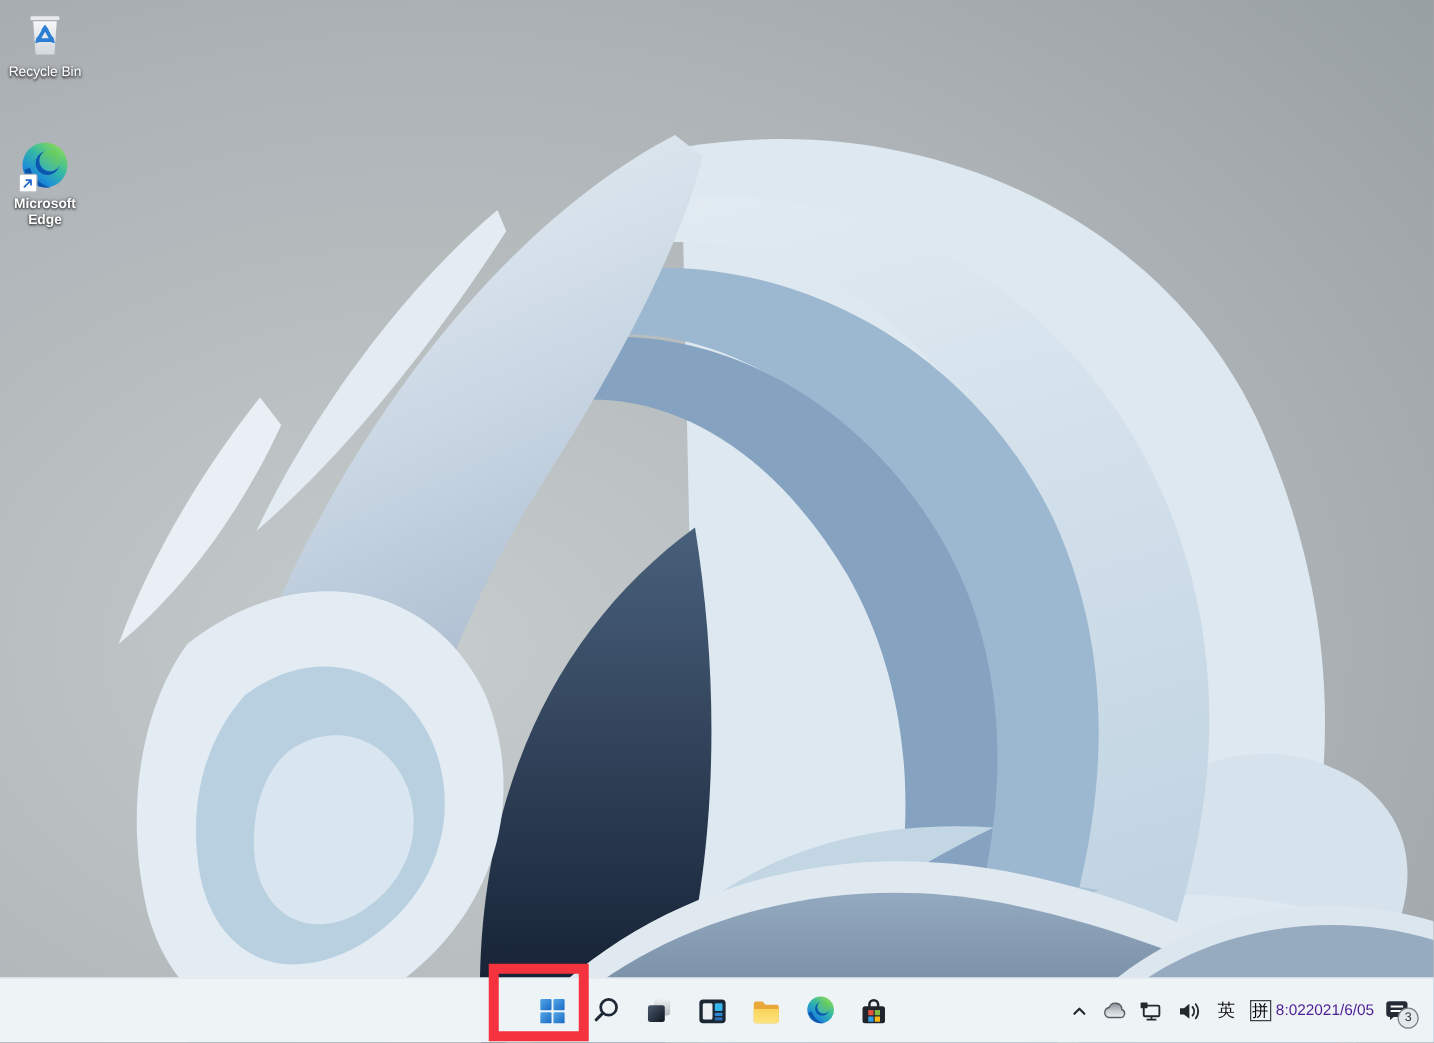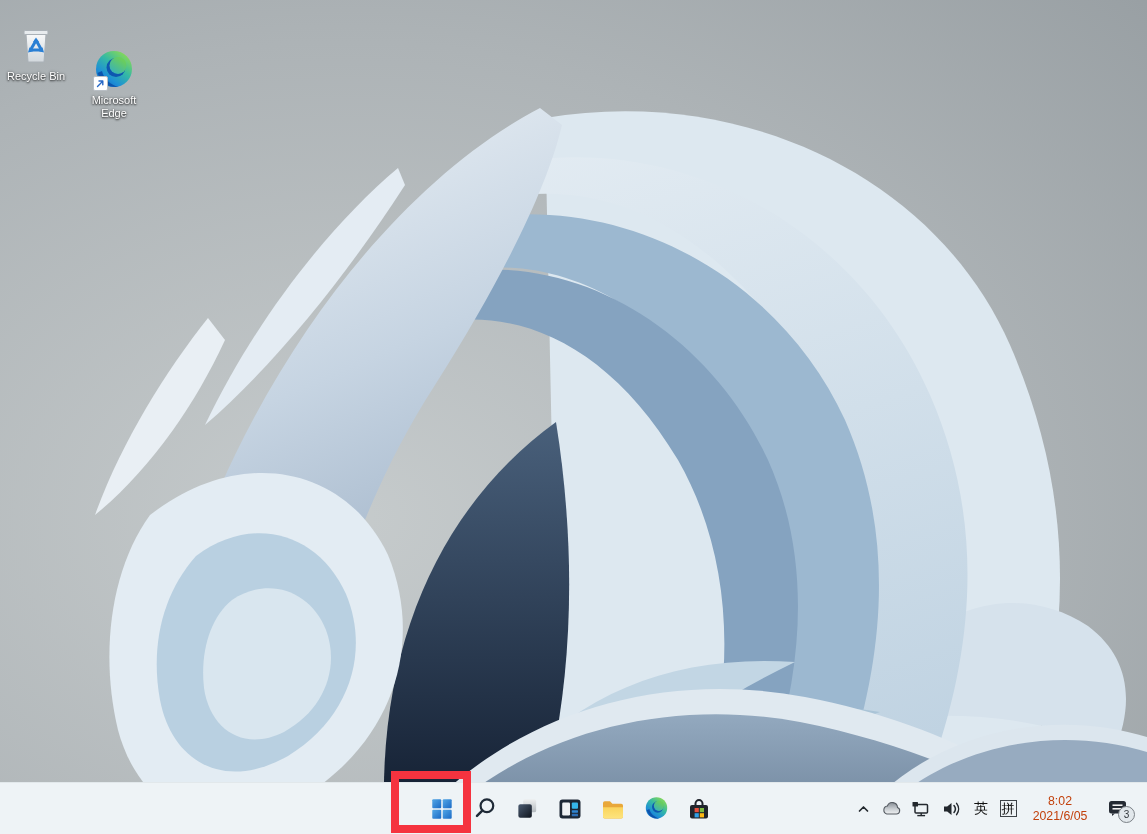--- a/index.html
+++ b/index.html
@@ -5,21 +5,21 @@
   html,body{margin:0;padding:0;}
   body{
     width:1147px;height:834px;overflow:hidden;position:relative;
     font-family:"Liberation Sans",sans-serif;
     background:#a4aaad;
   }
   .wallpaper{position:absolute;inset:0;z-index:0;}
   .wallpaper svg{display:block;}
 
   
-  .desktop-icons{position:absolute;top:24px;left:2px;z-index:5;display:flex;gap:10px;}
+  .desktop-icons{position:absolute;top:6px;left:2px;z-index:5;display:flex;flex-direction:column;gap:22px;}
   .desktop-icon{width:68px;display:flex;flex-direction:column;align-items:center;cursor:default;}
   .desktop-icon .glyph{width:44px;height:44px;display:flex;align-items:center;justify-content:center;position:relative;}
   .icon-label{
     margin-top:2px;color:#fff;font-size:11px;line-height:13px;text-align:center;
     text-shadow:0 1px 2px rgba(0,0,0,.8),0 0 3px rgba(0,0,0,.45);
     max-width:64px;word-wrap:break-word;
   }
   .shortcut-overlay{
     position:absolute;left:1px;bottom:1px;width:13px;height:13px;background:#fff;
     border:1px solid #b9bfc5;border-radius:2px;display:flex;align-items:center;justify-content:center;
@@ -30,22 +30,22 @@
     position:absolute;left:0;bottom:0;width:1147px;height:51px;
     background:#eef3f6;border-top:1px solid #e2e8eb;z-index:10;
   }
   .tb-center{position:absolute;left:421px;top:0;height:51px;display:flex;align-items:center;gap:3px;}
   .tb-btn{width:40px;height:40px;border-radius:5px;display:flex;align-items:center;justify-content:center;cursor:pointer;}
 
   .tray{position:absolute;right:0;top:0;height:51px;display:flex;align-items:center;gap:2px;padding-right:10px;z-index:11;}
   .tray-btn{height:40px;display:flex;align-items:center;justify-content:center;border-radius:4px;cursor:pointer;}
   .ime{font-size:14px;color:#111;width:24px;text-align:center;}
   .ime-box{border:1px solid #3d4247;line-height:15px;padding:0 1px;font-size:13px;}
-  .clock{width:74px;display:flex;flex-direction:column;align-items:center;justify-content:center;
-         font-size:12.3px;line-height:15px;color:#c2410c;}
+  .clock{width:74px;display:flex;align-items:center;justify-content:center;
+         font-size:12.3px;line-height:15px;color:#4c1d95;}
   .notif{position:relative;width:38px;}
   .notif-badge{
     position:absolute;right:2px;bottom:6px;width:15px;height:15px;border-radius:50%;
     background:#e2e8ec;border:1px solid #7b8187;color:#33383d;font-size:10px;
     display:flex;align-items:center;justify-content:center;
   }
 
   
   .annotation-box{
     position:absolute;left:391px;top:771px;width:80px;height:62px;
@@ -136,21 +136,21 @@
         <g fill="#2a7fd4">
           <path d="M21 12.5 L24 17 L18 17 Z"></path>
           <path d="M13 27.5 L18.2 26.2 L14.6 22.2 Z"></path>
           <path d="M29 27.5 L23.8 26.2 L27.4 22.2 Z"></path>
         </g>
       </svg>
     </div>
     <div class="icon-label">Recycle Bin</div>
   </div>
 
-  <div class="desktop-icon" style="margin-top:24px;">
+  <div class="desktop-icon" style="margin-top:24px;font-weight:bold;">
     <div class="glyph">
       <svg width="42" height="42" viewBox="0 0 42 42">
         <defs>
           <linearGradient id="egA" x1="34" y1="4" x2="8" y2="38" gradientUnits="userSpaceOnUse">
             <stop offset="0" stop-color="#8fdc50"></stop>
               <stop offset="0.4" stop-color="#35b9a4"></stop>
             <stop offset="0.72" stop-color="#1e8fd6"></stop>
               <stop offset="1" stop-color="#1164bd"></stop>
           </linearGradient>
           <linearGradient id="egB" x1="28" y1="8" x2="14" y2="28" gradientUnits="userSpaceOnUse">

